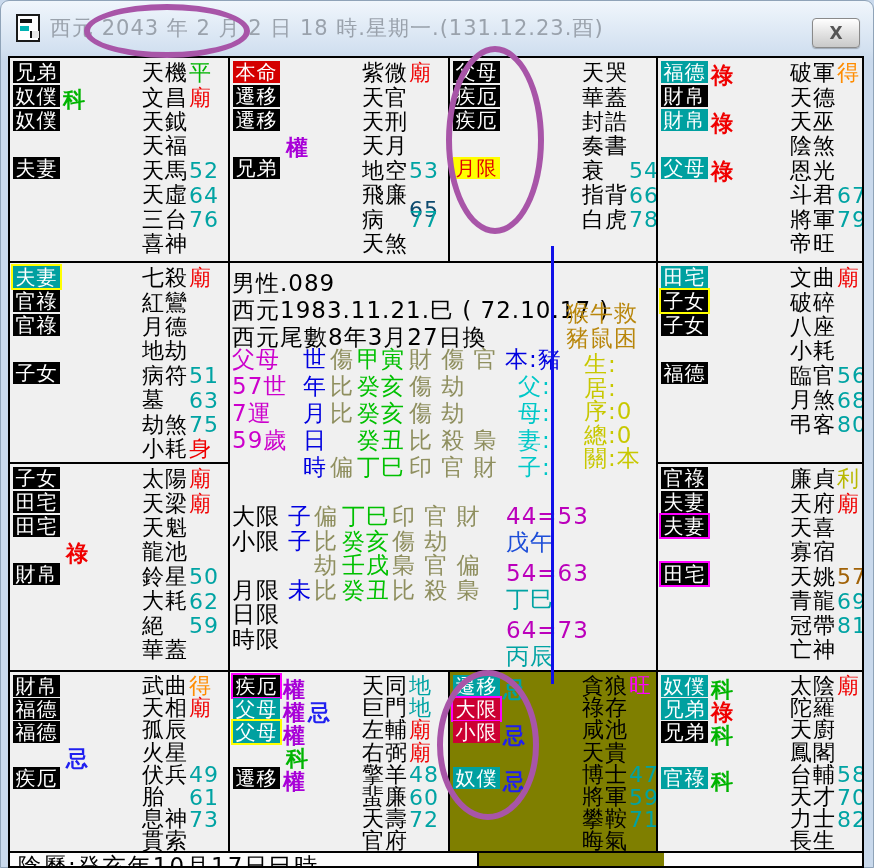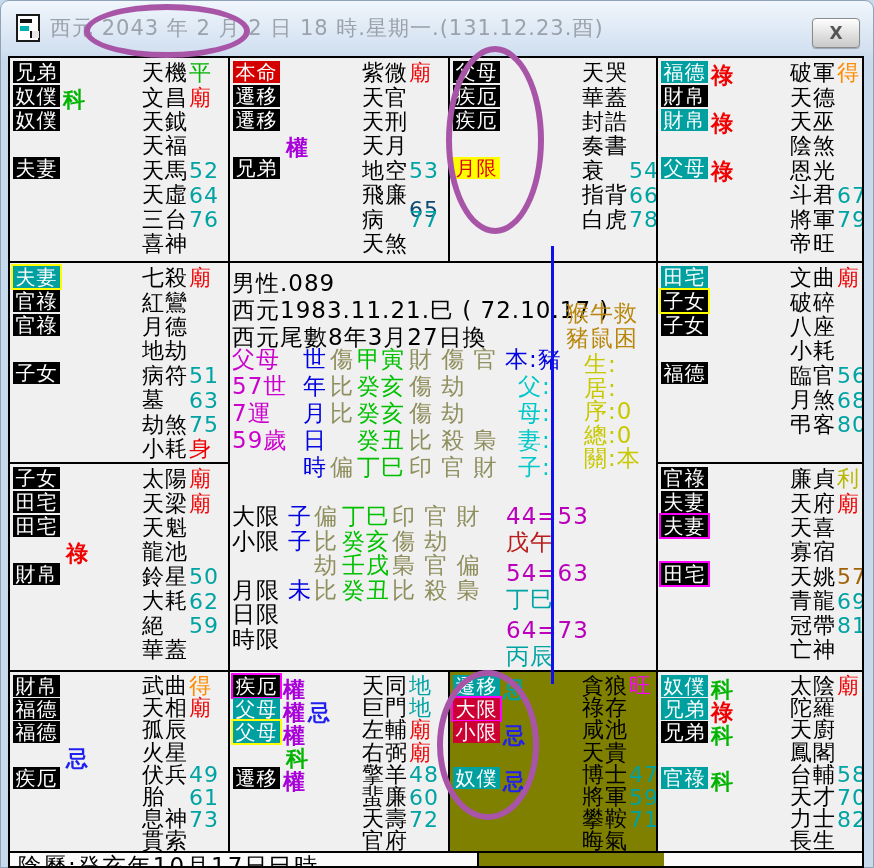--- a/index.html
+++ b/index.html
@@ -120,21 +120,21 @@
         <div class="ctext" style="left: 112px; top: 287px; color: rgb(0, 192, 0);">壬戌</div>
         <div class="ctext" style="left: 162px; top: 287px; color: rgb(143, 143, 95);">梟 官 偏</div>
         <div class="ctext" style="left: 2px; top: 311.5px; color: rgb(0, 0, 0);">月限</div>
         <div class="ctext" style="left: 58px; top: 311.5px; color: rgb(0, 0, 224);">未</div>
         <div class="ctext" style="left: 84px; top: 311.5px; color: rgb(143, 143, 95);">比</div>
         <div class="ctext" style="left: 112px; top: 311.5px; color: rgb(0, 192, 0);">癸丑</div>
         <div class="ctext" style="left: 162px; top: 311.5px; color: rgb(143, 143, 95);">比 殺 梟</div>
         <div class="ctext" style="left: 2px; top: 336px; color: rgb(0, 0, 0);">日限</div>
         <div class="ctext" style="left: 2px; top: 360.5px; color: rgb(0, 0, 0);">時限</div>
         <div class="ctext" style="left: 276px; top: 240px; color: rgb(187, 0, 187);">44=53</div>
-        <div class="ctext" style="left: 276px; top: 264px; color: #b91c1c;">戊午</div>
+        <div class="ctext" style="left: 276px; top: 264px; color: #1d4ed8;">戊午</div>
         <div class="ctext" style="left: 276px; top: 297px; color: rgb(187, 0, 187);">54=63</div>
         <div class="ctext" style="left: 276px; top: 321px; color: rgb(0, 163, 163);">丁巳</div>
         <div class="ctext" style="left: 276px; top: 354px; color: rgb(187, 0, 187);">64=73</div>
         <div class="ctext" style="left: 276px; top: 378px; color: rgb(0, 163, 163);">丙辰</div>
       </div>
     <div class="strip">
       <span class="striptext">陰曆:癸亥年10月17日巳時</span>
       <span class="olivepatch"></span>
     </div>
   <div class="cell p-r1c1">

